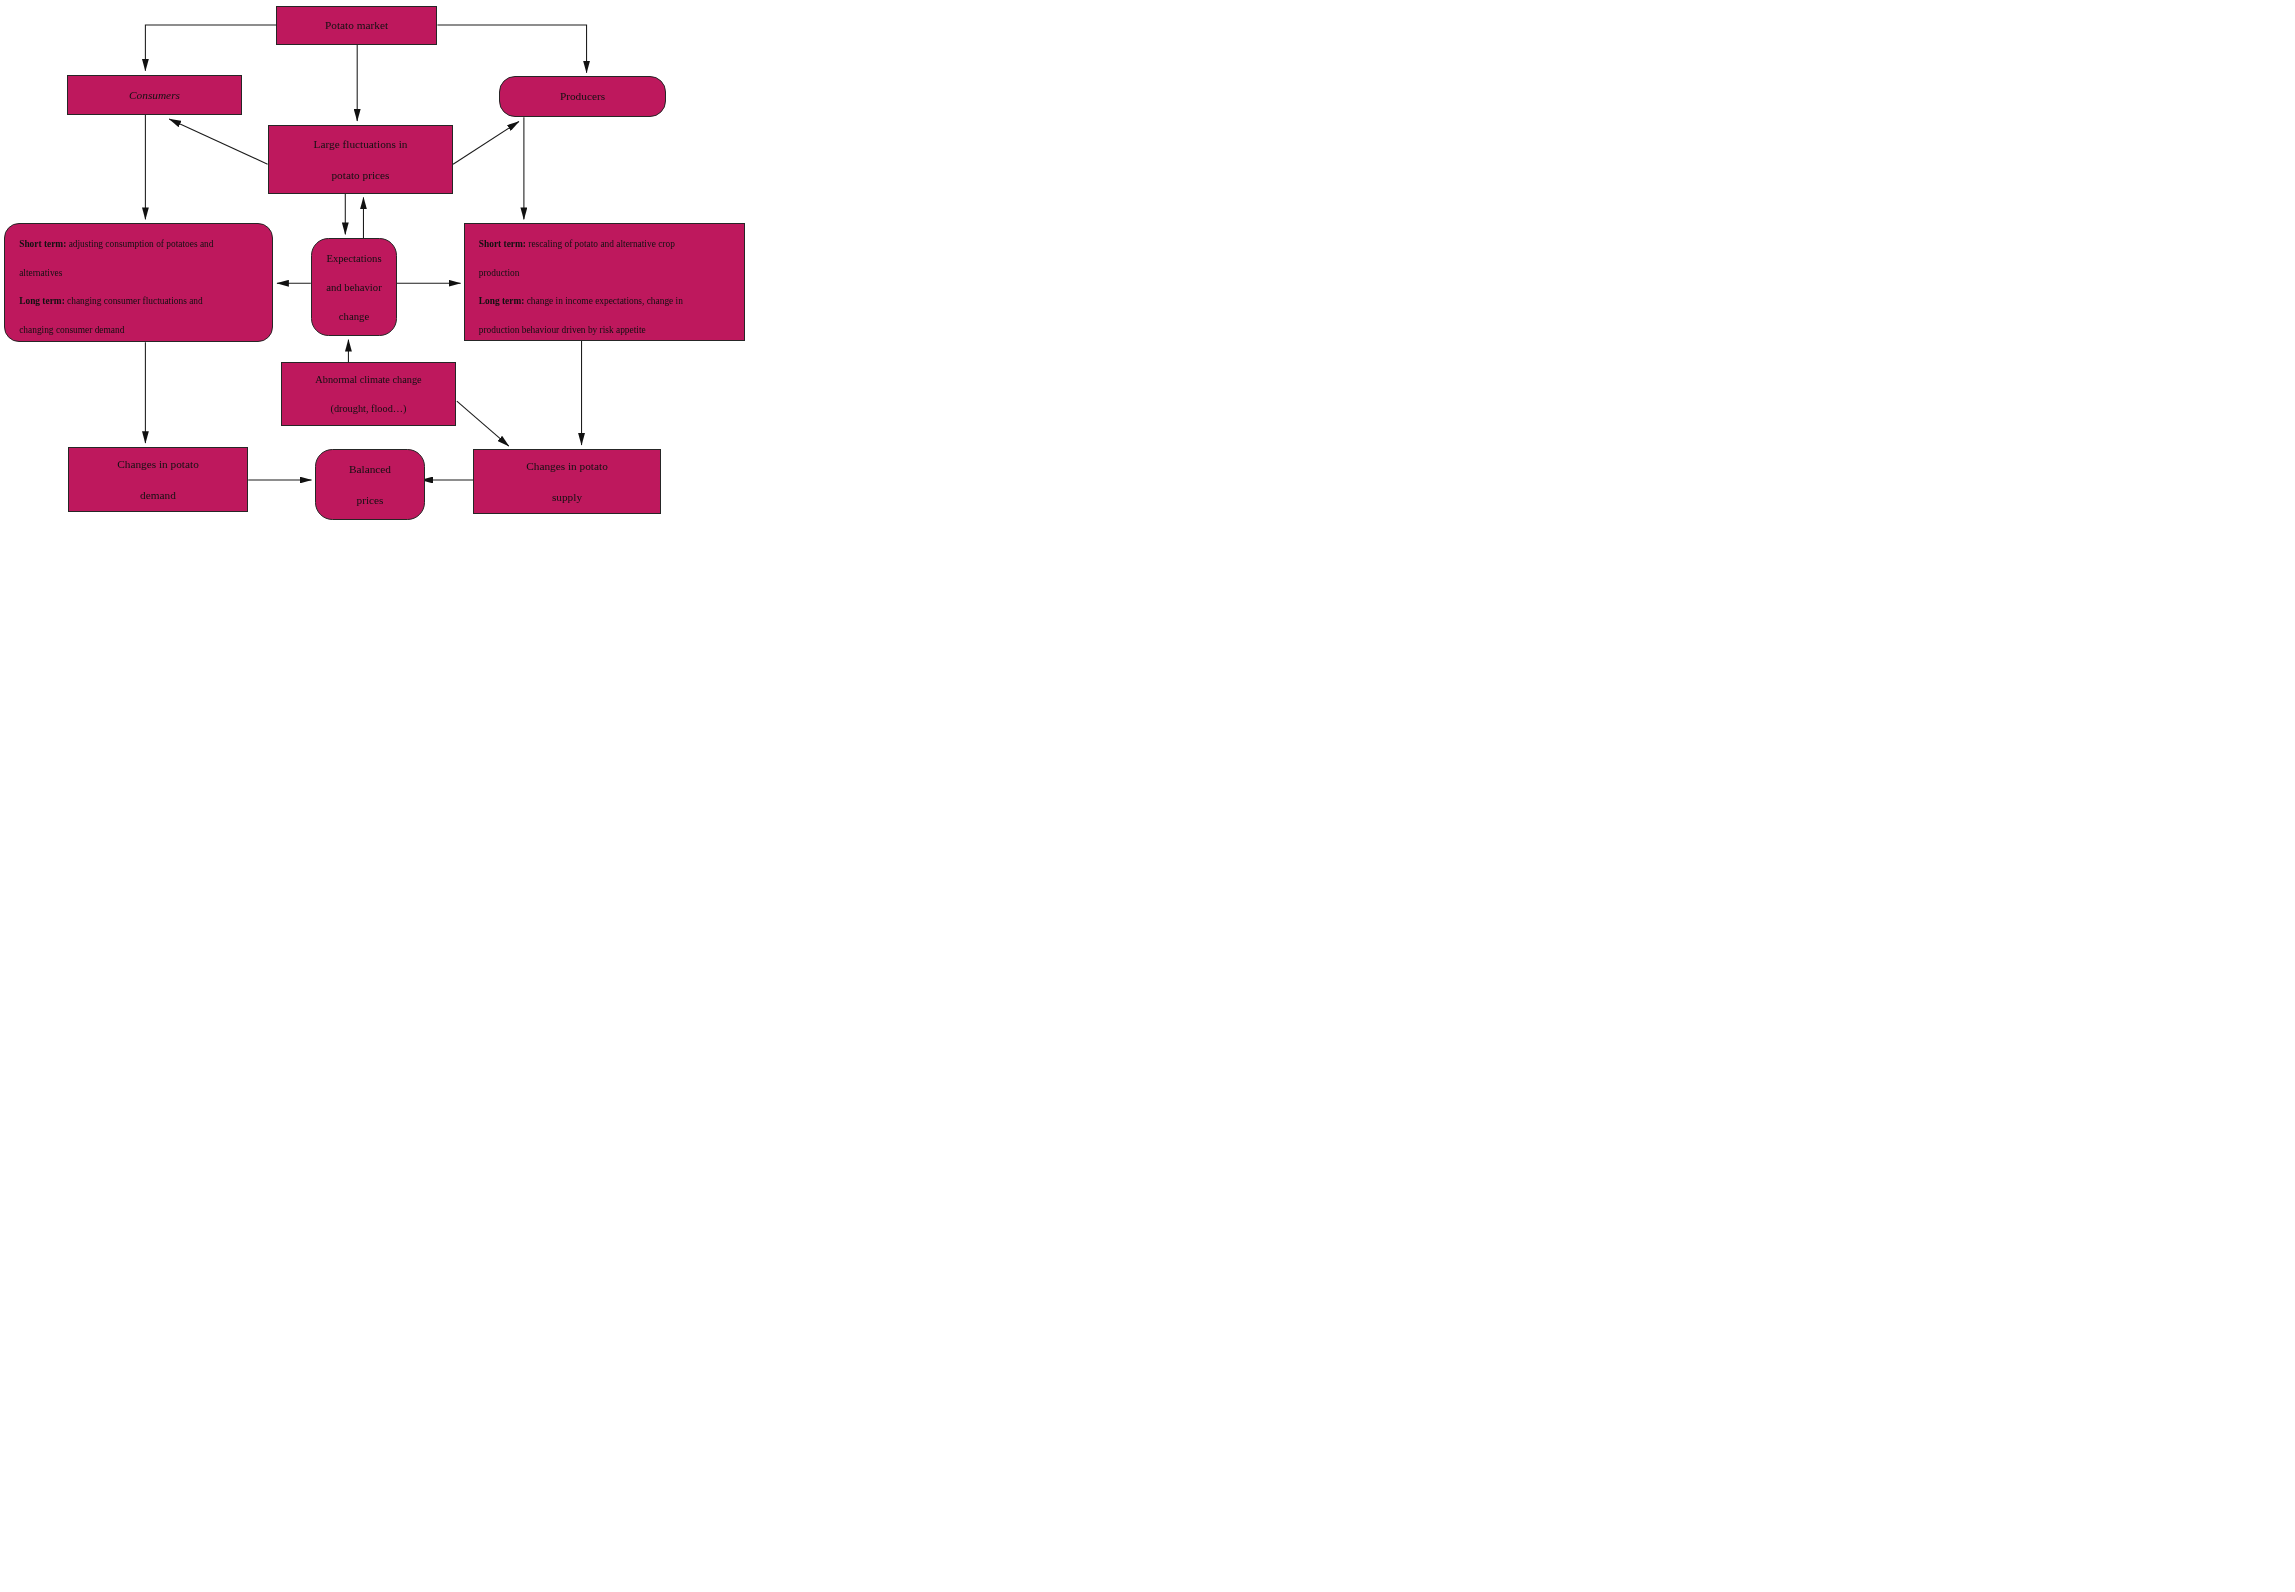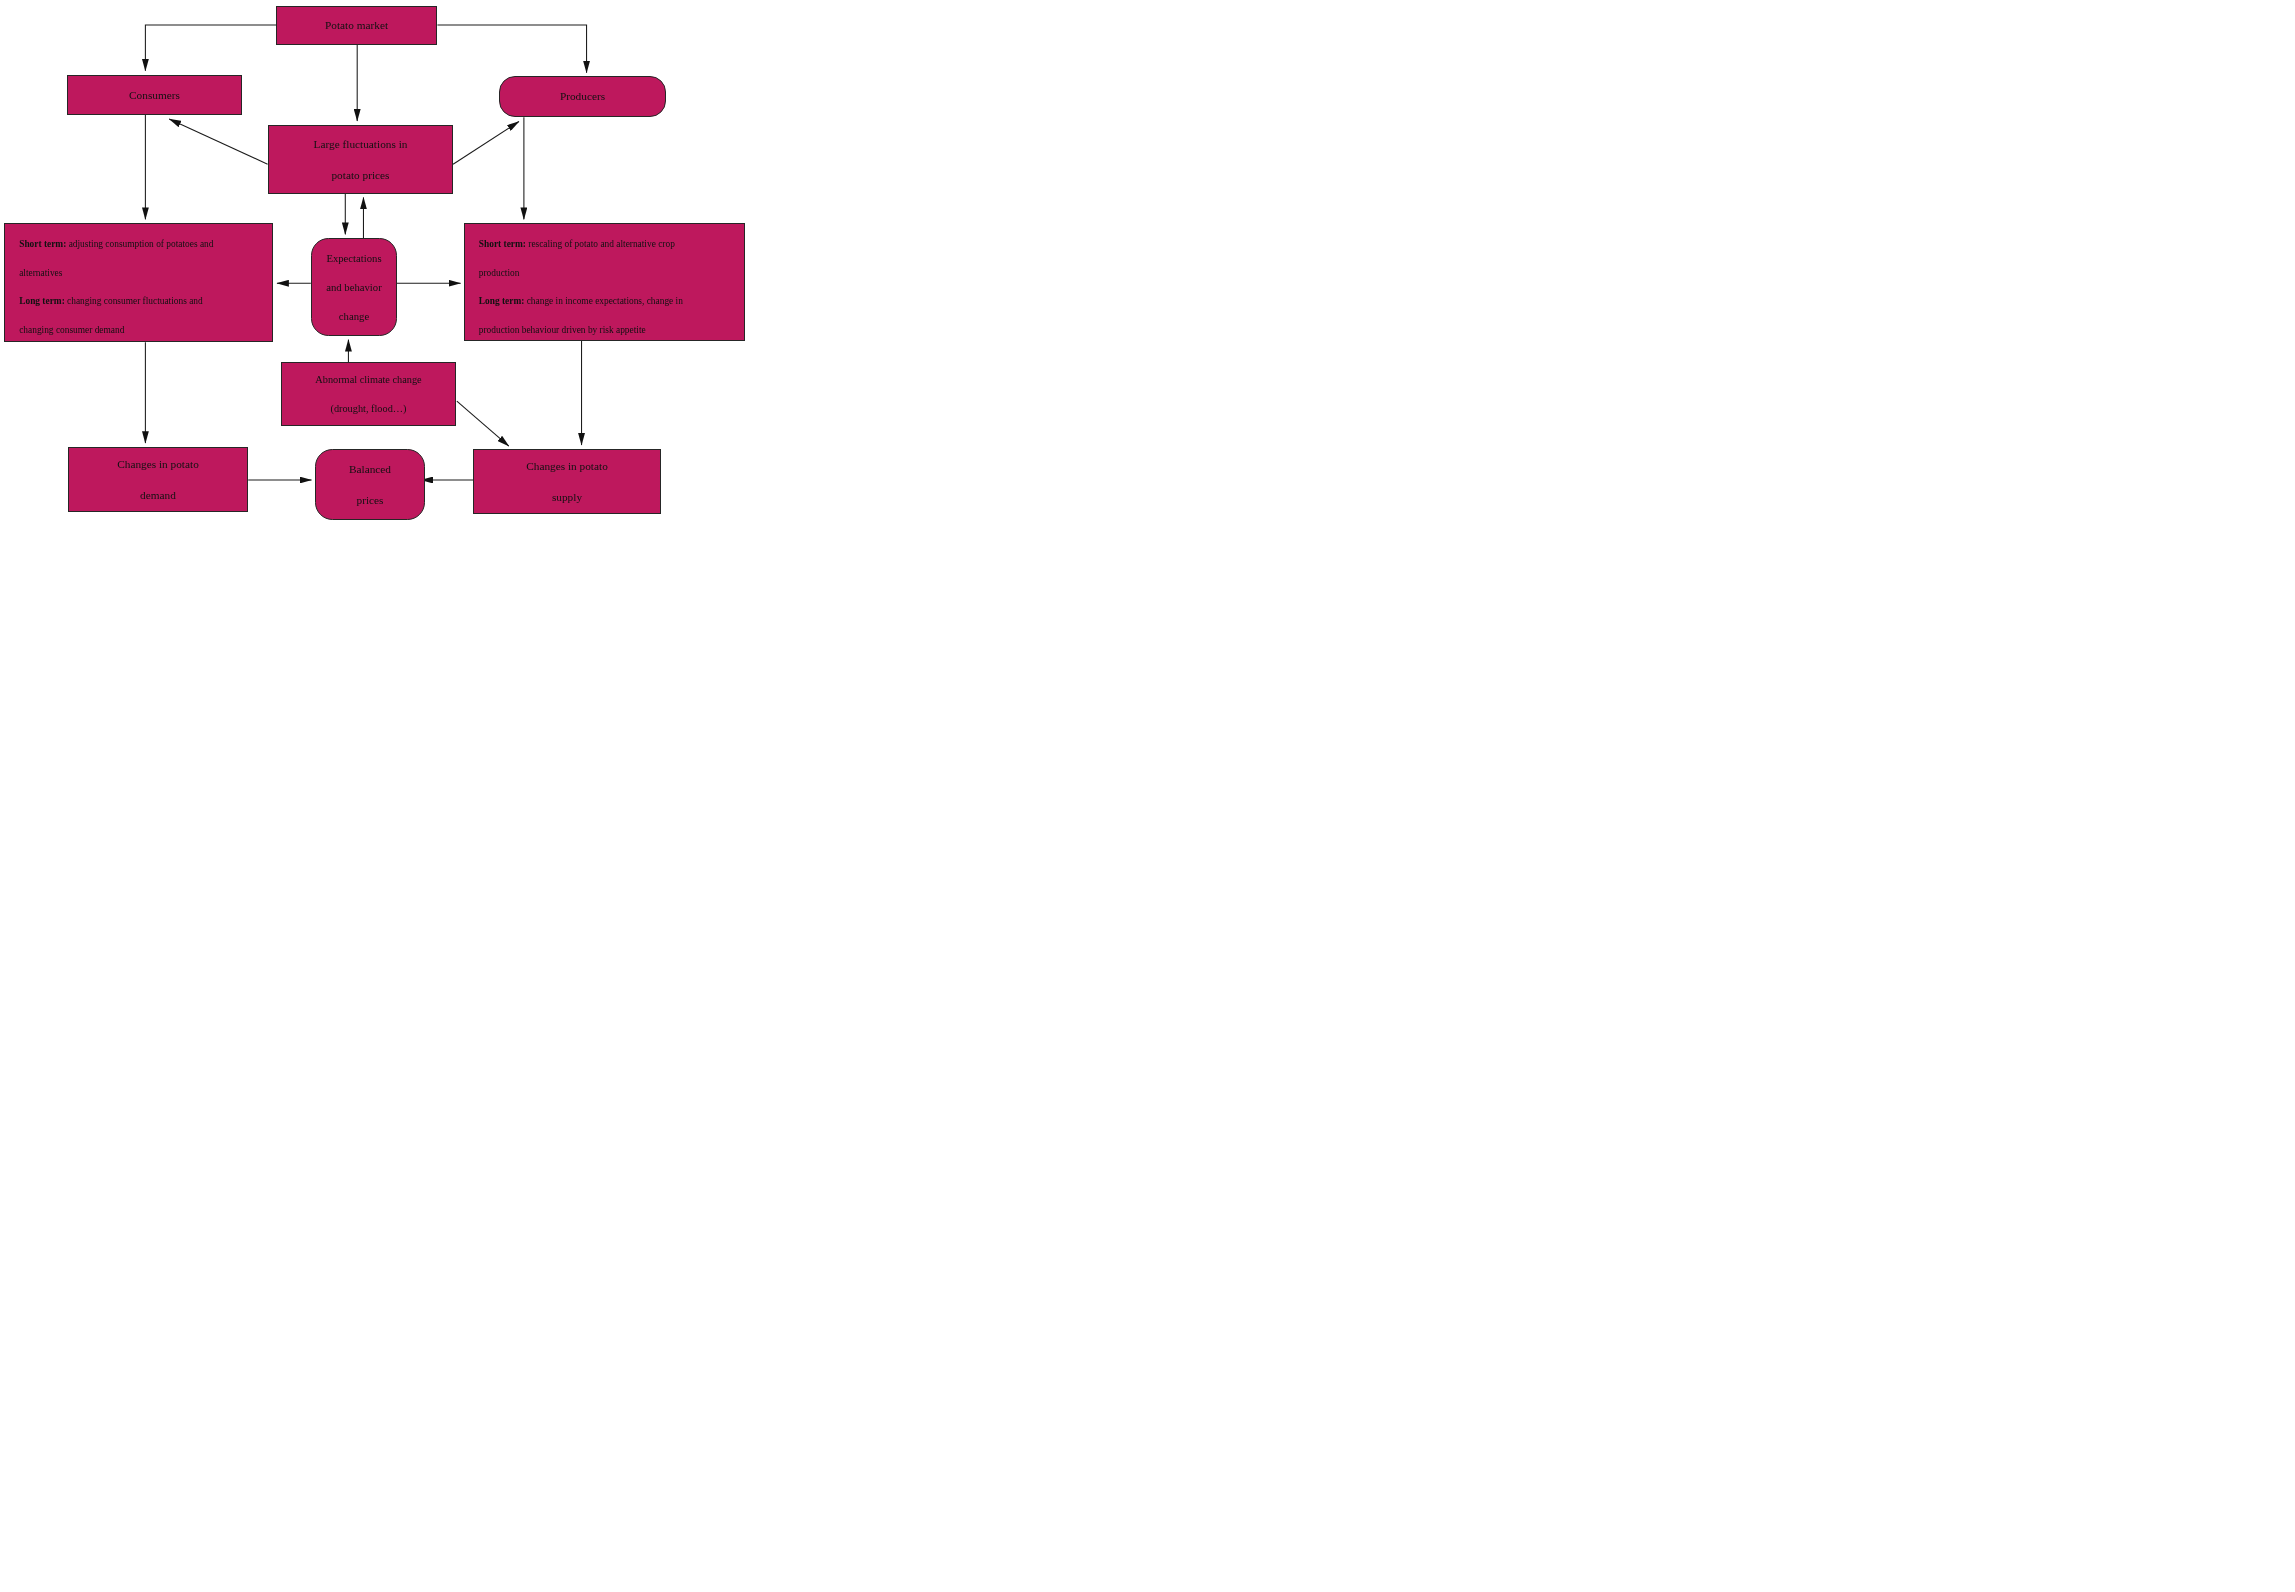--- a/index.html
+++ b/index.html
@@ -73,34 +73,34 @@
     <line x1="729" y1="640" x2="812" y2="712" marker-end="url(#arw)"></line>
 
     <line x1="396" y1="766" x2="497" y2="766" marker-end="url(#arw)"></line>
     <line x1="755" y1="766" x2="672" y2="766" marker-end="url(#arw)"></line>
   </svg>
 
   <div class="box center-box lbl-lg" style="left:276px;top:5.6px;width:161px;height:39px;">
     <span class="ln">Potato market</span>
   </div>
 
-  <div class="box center-box lbl-lg" style="left:67px;top:75px;width:175px;height:40px;">
+  <div class="box center-box lbl-lg" style="left:67px;top:75px;width:175px;height:40px;font-style:italic;">
     <span class="ln">Consumers</span>
   </div>
 
   <div class="box center-box lbl-lg" style="left:499px;top:76px;width:167px;height:41px;border-radius:16px;">
     <span class="ln">Producers</span>
   </div>
 
   <div class="box center-box lbl-lg" style="left:268px;top:125px;width:185px;height:69px;">
     <span class="ln">Large fluctuations in</span>
     <span class="ln">potato prices</span>
   </div>
 
-  <div class="box text-box" style="left:4.4px;top:223px;width:269px;height:119px;">
+  <div class="box text-box" style="left:4.4px;top:223px;width:269px;height:119px;border-radius:15px;">
     <p><span class="b">Short term:</span><span> adjusting consumption of potatoes and</span></p>
     <p><span class="b"></span><span>alternatives</span></p>
     <p><span class="b">Long term:</span><span> changing consumer fluctuations and</span></p>
     <p><span class="b"></span><span>changing consumer demand</span></p>
   </div>
 
   <div class="box center-box rounded lbl-md" style="left:311px;top:238px;width:86px;height:98px;">
     <span class="ln">Expectations</span>
     <span class="ln">and behavior</span>
     <span class="ln">change</span>

